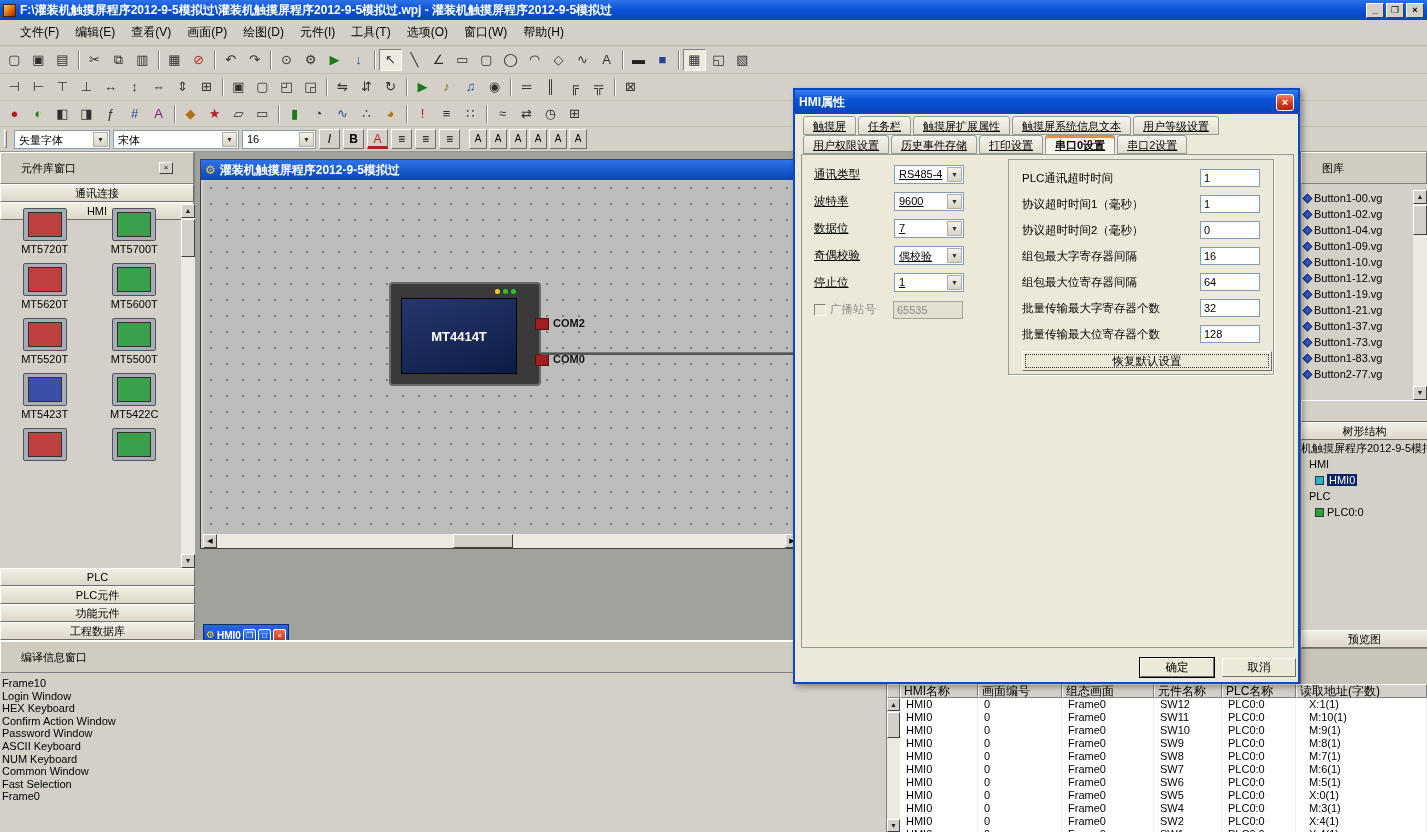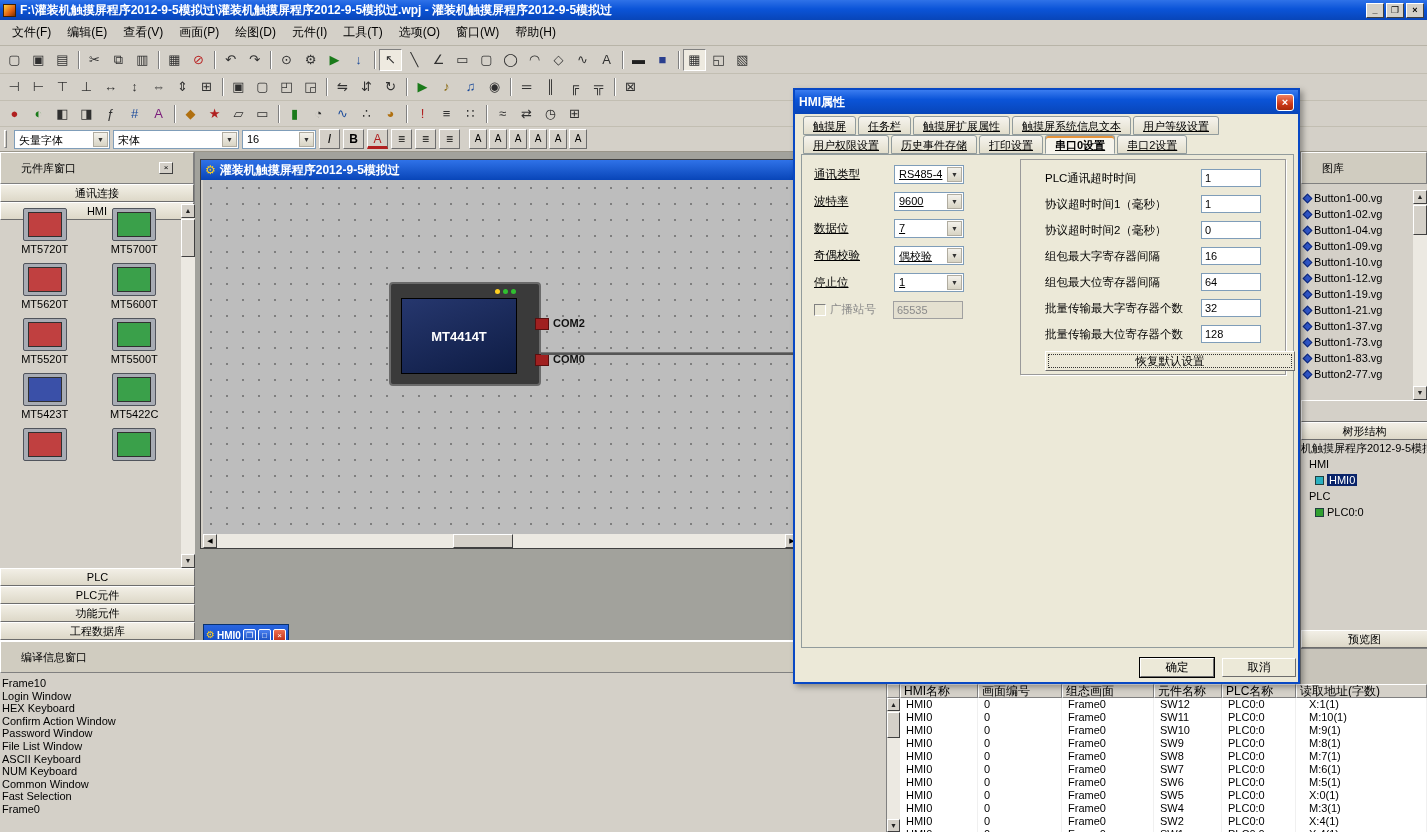--- a/index.html
+++ b/index.html
@@ -15,21 +15,21 @@
   .titlebar { left:0; top:0; width:1427px; height:20px;
     background:linear-gradient(180deg,#2f72e8 0%,#0b54d8 45%,#0845b8 100%);
     display:flex; align-items:center; padding:0 3px; gap:4px; }
   .app-icon { width:13px; height:13px; background:linear-gradient(135deg,#ffd040,#e06010 60%,#803000); border:1px solid #402000; }
   .title-text { color:#fff; font-weight:bold; font-size:12px; white-space:nowrap; overflow:hidden; flex:1; }
   .win-controls { display:flex; gap:2px; }
   .win-btn { width:18px; height:15px; background:#d4d0c8; border:1px solid; border-color:#fff #404040 #404040 #fff;
     font-size:9px; line-height:13px; text-align:center; font-weight:bold; }
 
   
-  .menubar { left:0; top:20px; width:1427px; height:26px; background:#d4d0c8; display:flex; align-items:center; padding-left:4px; border-bottom:1px solid #b8b4a8; }
+  .menubar { left:0; top:20px; width:1427px; height:26px; background:#d4d0c8; display:flex; align-items:center; padding-left:12px; border-bottom:1px solid #b8b4a8; }
   .menu-item { padding:3px 8px; white-space:nowrap; }
 
   
   .toolbar { left:0; width:1427px; background:#d4d0c8; display:flex; align-items:center; padding-left:3px; gap:1px; border-bottom:1px solid #c2beb2; }
   .tb1 { top:46px; height:28px; } .tb2 { top:74px; height:27px; } .tb3 { top:101px; height:26px; }
   .grip { width:3px; height:18px; border:1px solid; border-color:#fff #808080 #808080 #fff; margin:0 4px 0 1px; }
   .tb-btn { width:23px; height:22px; text-align:center; line-height:20px; font-size:13px; color:#303030;
     border:1px solid transparent; overflow:hidden; flex:none; }
   .tb-btn[data-active="true"] { background:#eeeae0; border-color:#808080 #fff #fff #808080; }
   .tb-btn[data-icon="separator"] { width:7px; border:none; background:transparent; }
@@ -125,21 +125,21 @@
   .dlg-content { position:absolute; left:6px; top:64px; width:493px; height:494px; border:1px solid #919b9c; background:#ece9d8; }
   .form-left { position:absolute; left:12px; top:6px; width:186px;text-decoration:underline; }
   .frow { height:27px; display:flex; align-items:center; }
   .frow .flabel { width:80px; font-size:11.5px; }
   .frow .dd { width:70px; }
   .bcast { position:absolute; left:12px; top:141px; height:27px; display:flex; align-items:center; color:#8a8a8a; }
   .chk { width:12px; height:12px; background:#ece9d8; border:1px solid; border-color:#808080 #fff #fff #808080; margin-right:4px; }
   .bcast .flabel { width:63px; font-size:11.5px; }
   .xp-input { height:18px; border:1px solid #7f9db9; background:#fff; font-size:11px; padding:0 3px; font-family:inherit; }
   .xp-input:disabled { background:#e4e0d0; color:#8a8a8a; border-color:#a0a0a0; }
-  .groupbox { position:absolute; left:218px; top:4px; width:266px; height:216px; border:1px solid #9a9a9a; box-shadow:1px 1px 0 #fff; padding:5px 24px; }
+  .groupbox { position:absolute; left:206px; top:4px; width:266px; height:216px; border:1px solid #9a9a9a; box-shadow:1px 1px 0 #fff; padding:5px 13px; }
   .grow { height:26px; display:flex; align-items:center; }
   .grow .glabel { flex:1; font-size:11.5px; white-space:nowrap; }
   .grow .xp-input { width:60px; }
   .btn { background:#ece9d8; border:1px solid; border-color:#fff #6d6d6d #6d6d6d #fff; font-size:11.5px; text-align:center; font-family:inherit; }
   .restore-btn { width:250px; height:20px; margin-top:4px; outline:1px dotted #333; outline-offset:-4px; line-height:18px; }
   .dlg-ok { position:absolute; left:345px; top:568px; width:74px; height:19px; line-height:17px; box-shadow:0 0 0 1px #000; }
   .dlg-cancel { position:absolute; left:427px; top:568px; width:74px; height:19px; line-height:17px; }
 </style>
 </head>
 <body>
@@ -438,21 +438,20 @@
     <div class="pane-caption">
       <span>编译信息窗口</span>
     </div>
     <div class="compile-lines">
 
     <div>Frame10</div>
         <div>Login Window</div>
         <div>HEX Keyboard</div>
         <div>Confirm Action Window</div>
         <div>Password Window</div>
-        <div>File List Window</div>
         <div>ASCII Keyboard</div>
         <div>NUM Keyboard</div>
         <div>Common Window</div>
         <div>Fast Selection</div>
         <div>Frame0</div>
       </div>
   </div>
 
   <div class="abs right-panel">
     <div class="pane-caption">

